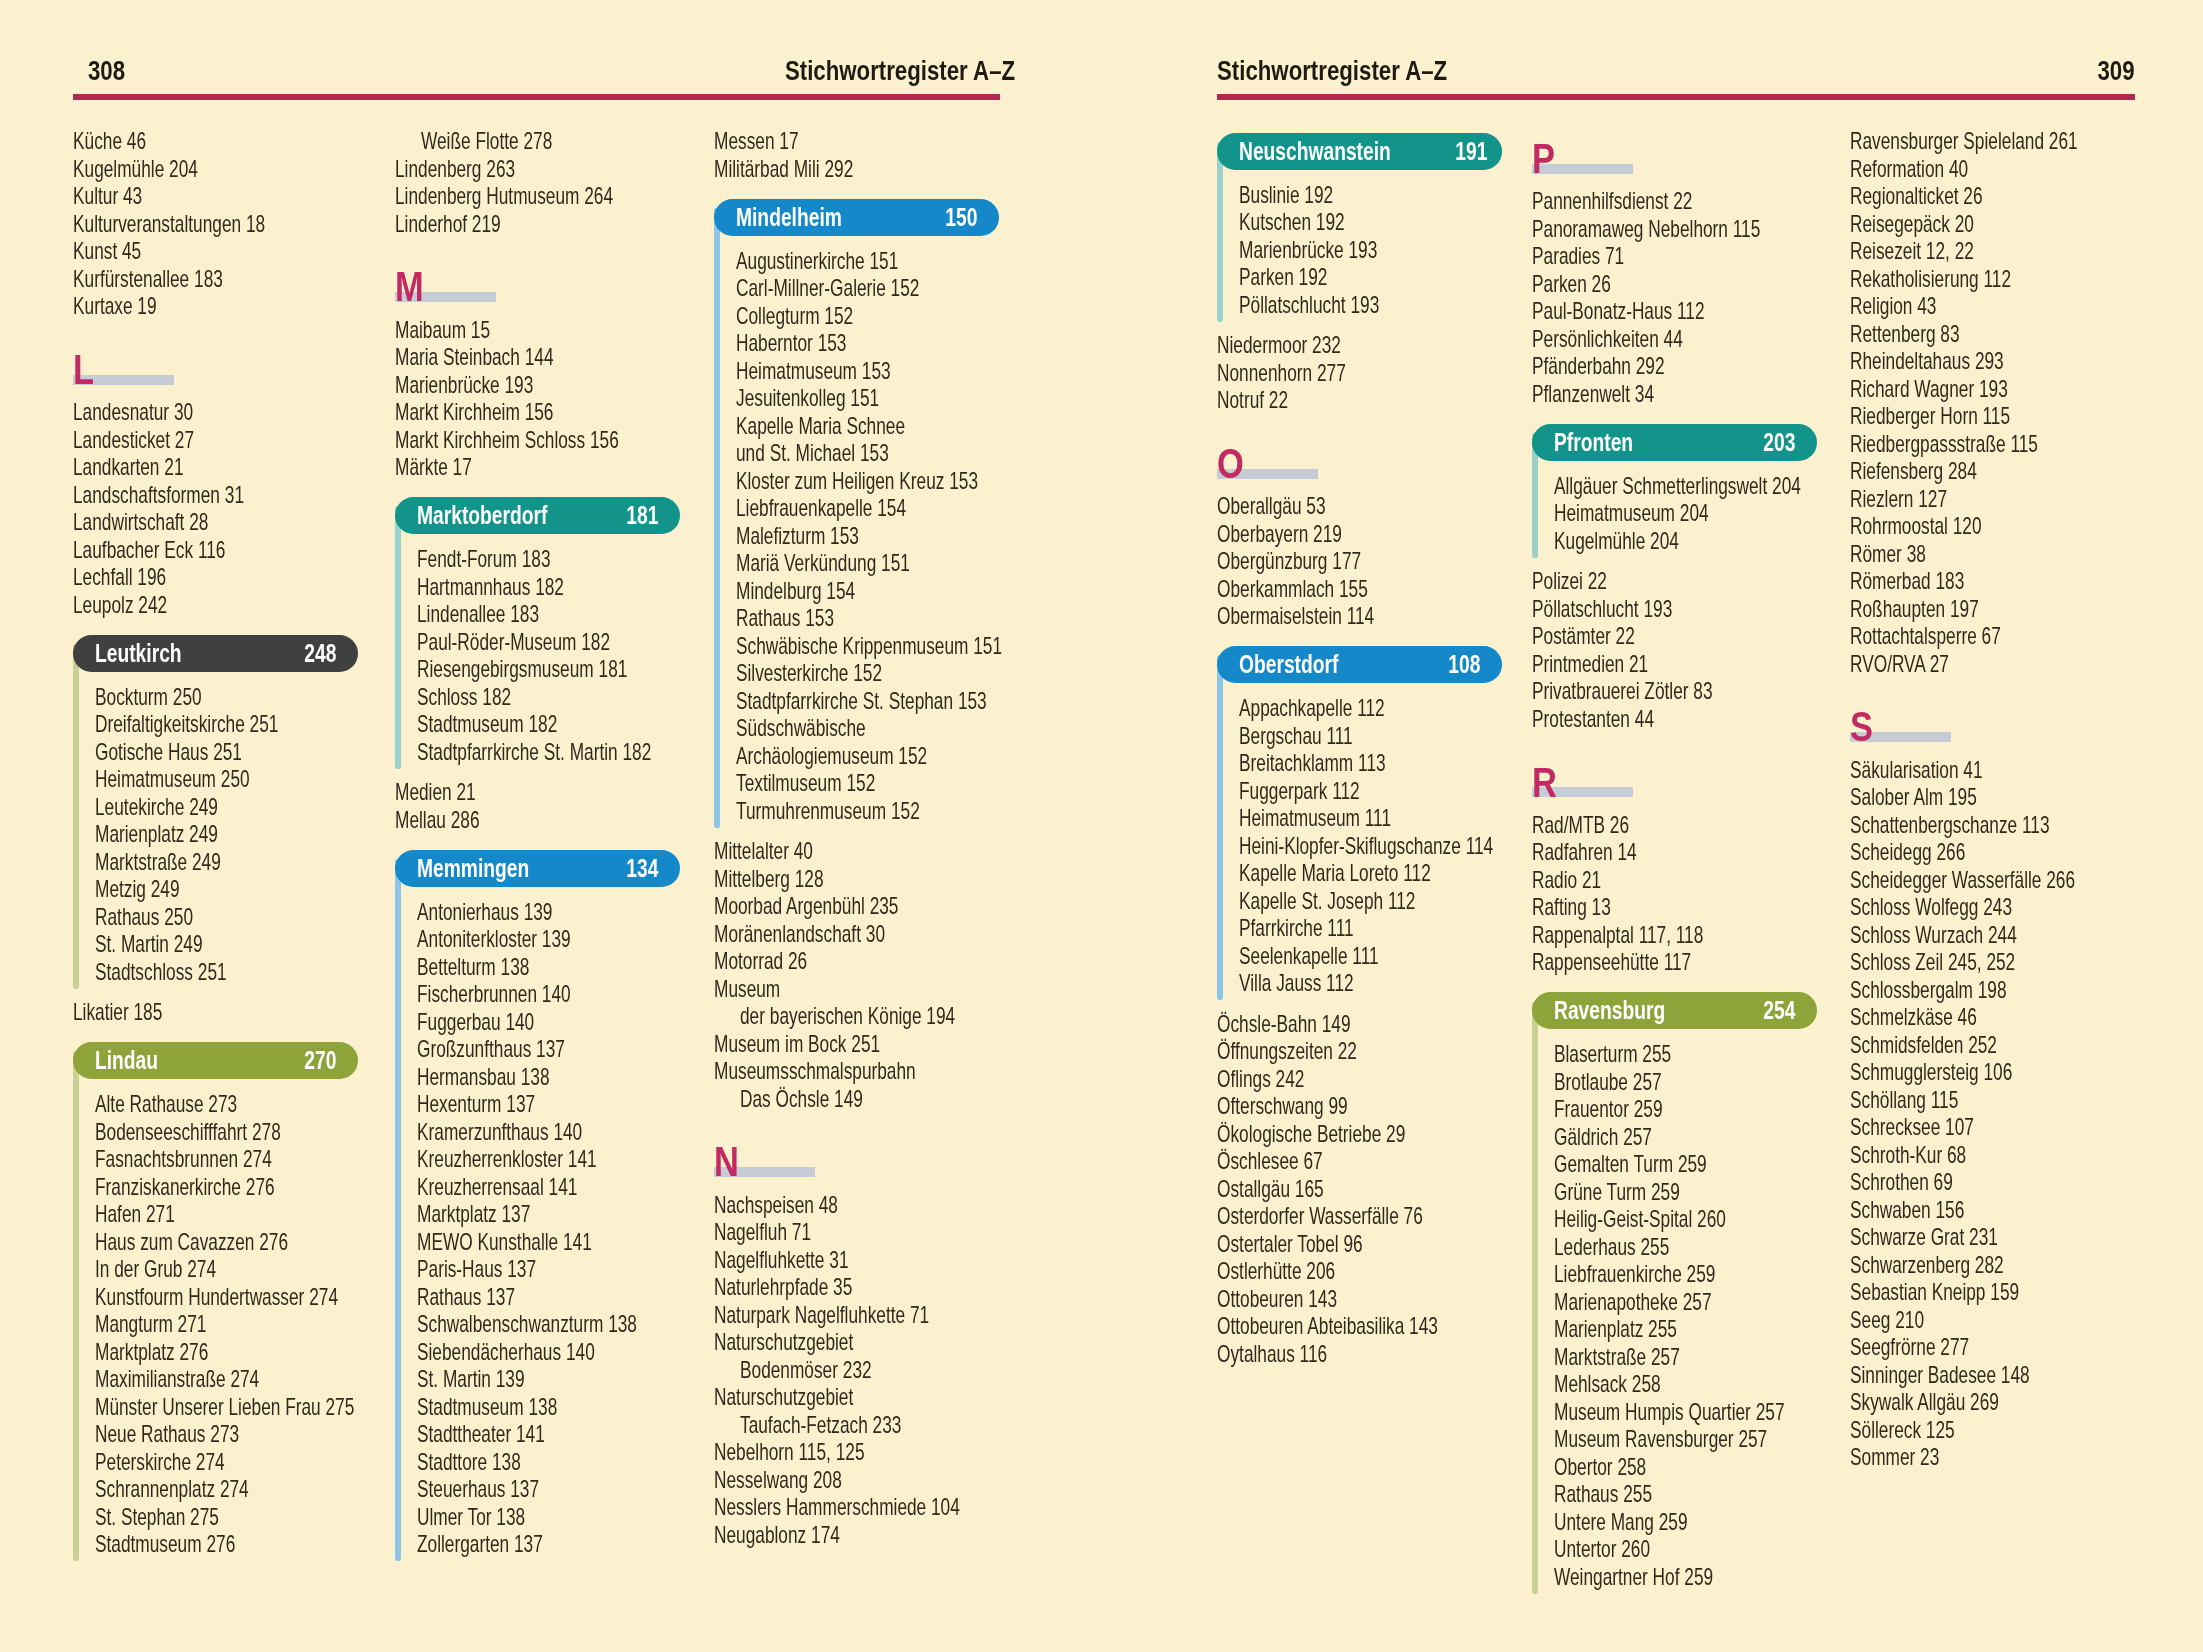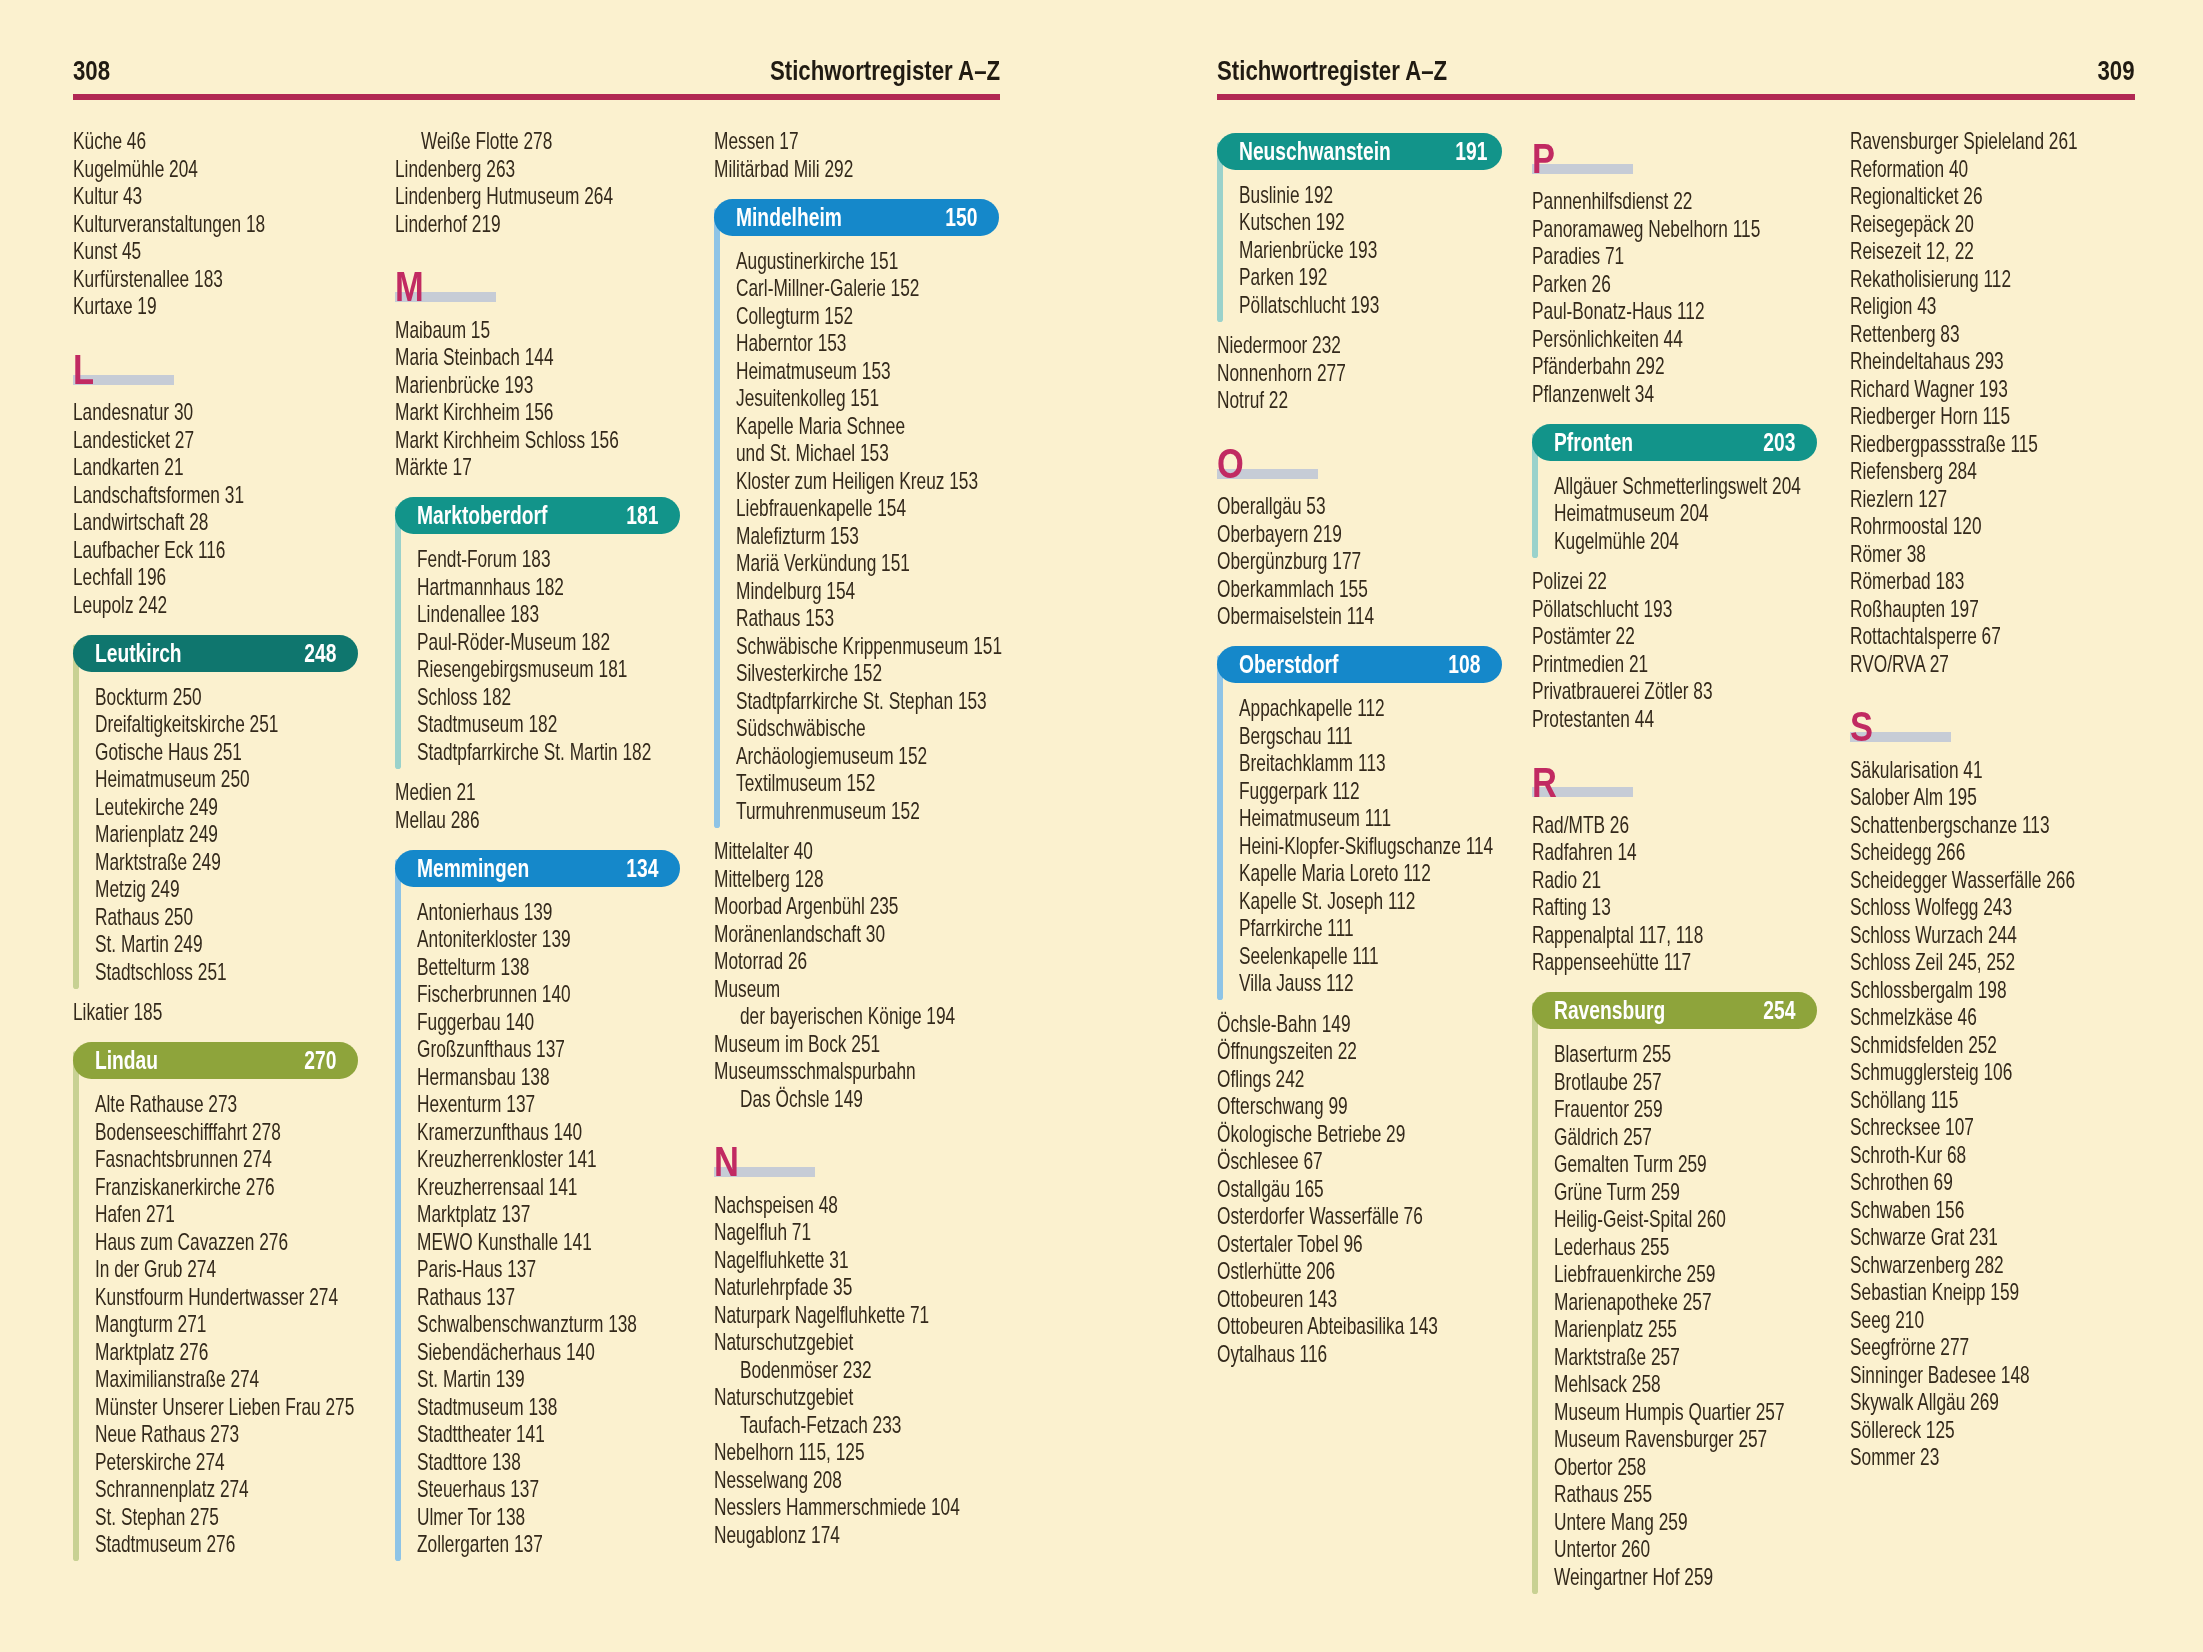--- a/index.html
+++ b/index.html
@@ -2,21 +2,21 @@
 <html style="font-size:14.7px"><head>
 <meta charset="utf-8">
 <style>
   html,body{margin:0;padding:0;}
   body{
     width:2204px;height:1653px;position:relative;overflow:hidden;
     font-family:"Liberation Sans","DejaVu Sans",sans-serif;
     background:#fbf1cf;
   }
   .page-header{position:absolute;top:48px;height:46px;}
-  .page-header.left{left:73px;width:927px;}
+  .page-header.left{left:88px;width:927px;}
   .page-header.right{left:1217px;width:918px;}
   .hnum,.htitle{
     position:absolute;bottom:7.3px;font-weight:bold;font-size:28.5px;color:#201b12;
     white-space:nowrap;
   }
   .hnum.l,.htitle.l{left:0;transform:scaleX(.78);transform-origin:0 100%;}
   .hnum.r,.htitle.r{right:0;transform:scaleX(.78);transform-origin:100% 100%;}
   .rule{position:absolute;top:94px;height:5.5px;}
   .rule.left{left:73px;width:927px;}
   .rule.right{left:1217px;width:918px;}
@@ -80,21 +80,21 @@
       <div class="entry"><span class="t" style="color: rgb(51, 41, 27);">Landesnatur 30</span></div>
       <div class="entry"><span class="t" style="color: rgb(51, 41, 27);">Landesticket 27</span></div>
       <div class="entry"><span class="t" style="color: rgb(51, 41, 27);">Landkarten 21</span></div>
       <div class="entry"><span class="t" style="color: rgb(51, 41, 27);">Landschaftsformen 31</span></div>
       <div class="entry"><span class="t" style="color: rgb(51, 41, 27);">Landwirtschaft 28</span></div>
       <div class="entry"><span class="t" style="color: rgb(51, 41, 27);">Laufbacher Eck 116</span></div>
       <div class="entry"><span class="t" style="color: rgb(51, 41, 27);">Lechfall 196</span></div>
       <div class="entry"><span class="t" style="color: rgb(51, 41, 27);">Leupolz 242</span></div>
       <div class="box">
         <div class="vbar" style="background: rgb(200, 209, 147);"></div>
-        <div class="pill" style="background: #0f766e; color: rgb(255, 255, 255);">
+        <div class="pill" style="background: #404040; color: rgb(255, 255, 255);">
           <span class="pname">Leutkirch</span>
           <span class="pnum">248</span>
         </div>
         <div class="blist">
           <div class="entry"><span class="t" style="color: rgb(51, 41, 27);">Bockturm 250</span></div>
           <div class="entry"><span class="t" style="color: rgb(51, 41, 27);">Dreifaltigkeitskirche 251</span></div>
           <div class="entry"><span class="t" style="color: rgb(51, 41, 27);">Gotische Haus 251</span></div>
           <div class="entry"><span class="t" style="color: rgb(51, 41, 27);">Heimatmuseum 250</span></div>
           <div class="entry"><span class="t" style="color: rgb(51, 41, 27);">Leutekirche 249</span></div>
           <div class="entry"><span class="t" style="color: rgb(51, 41, 27);">Marienplatz 249</span></div>

